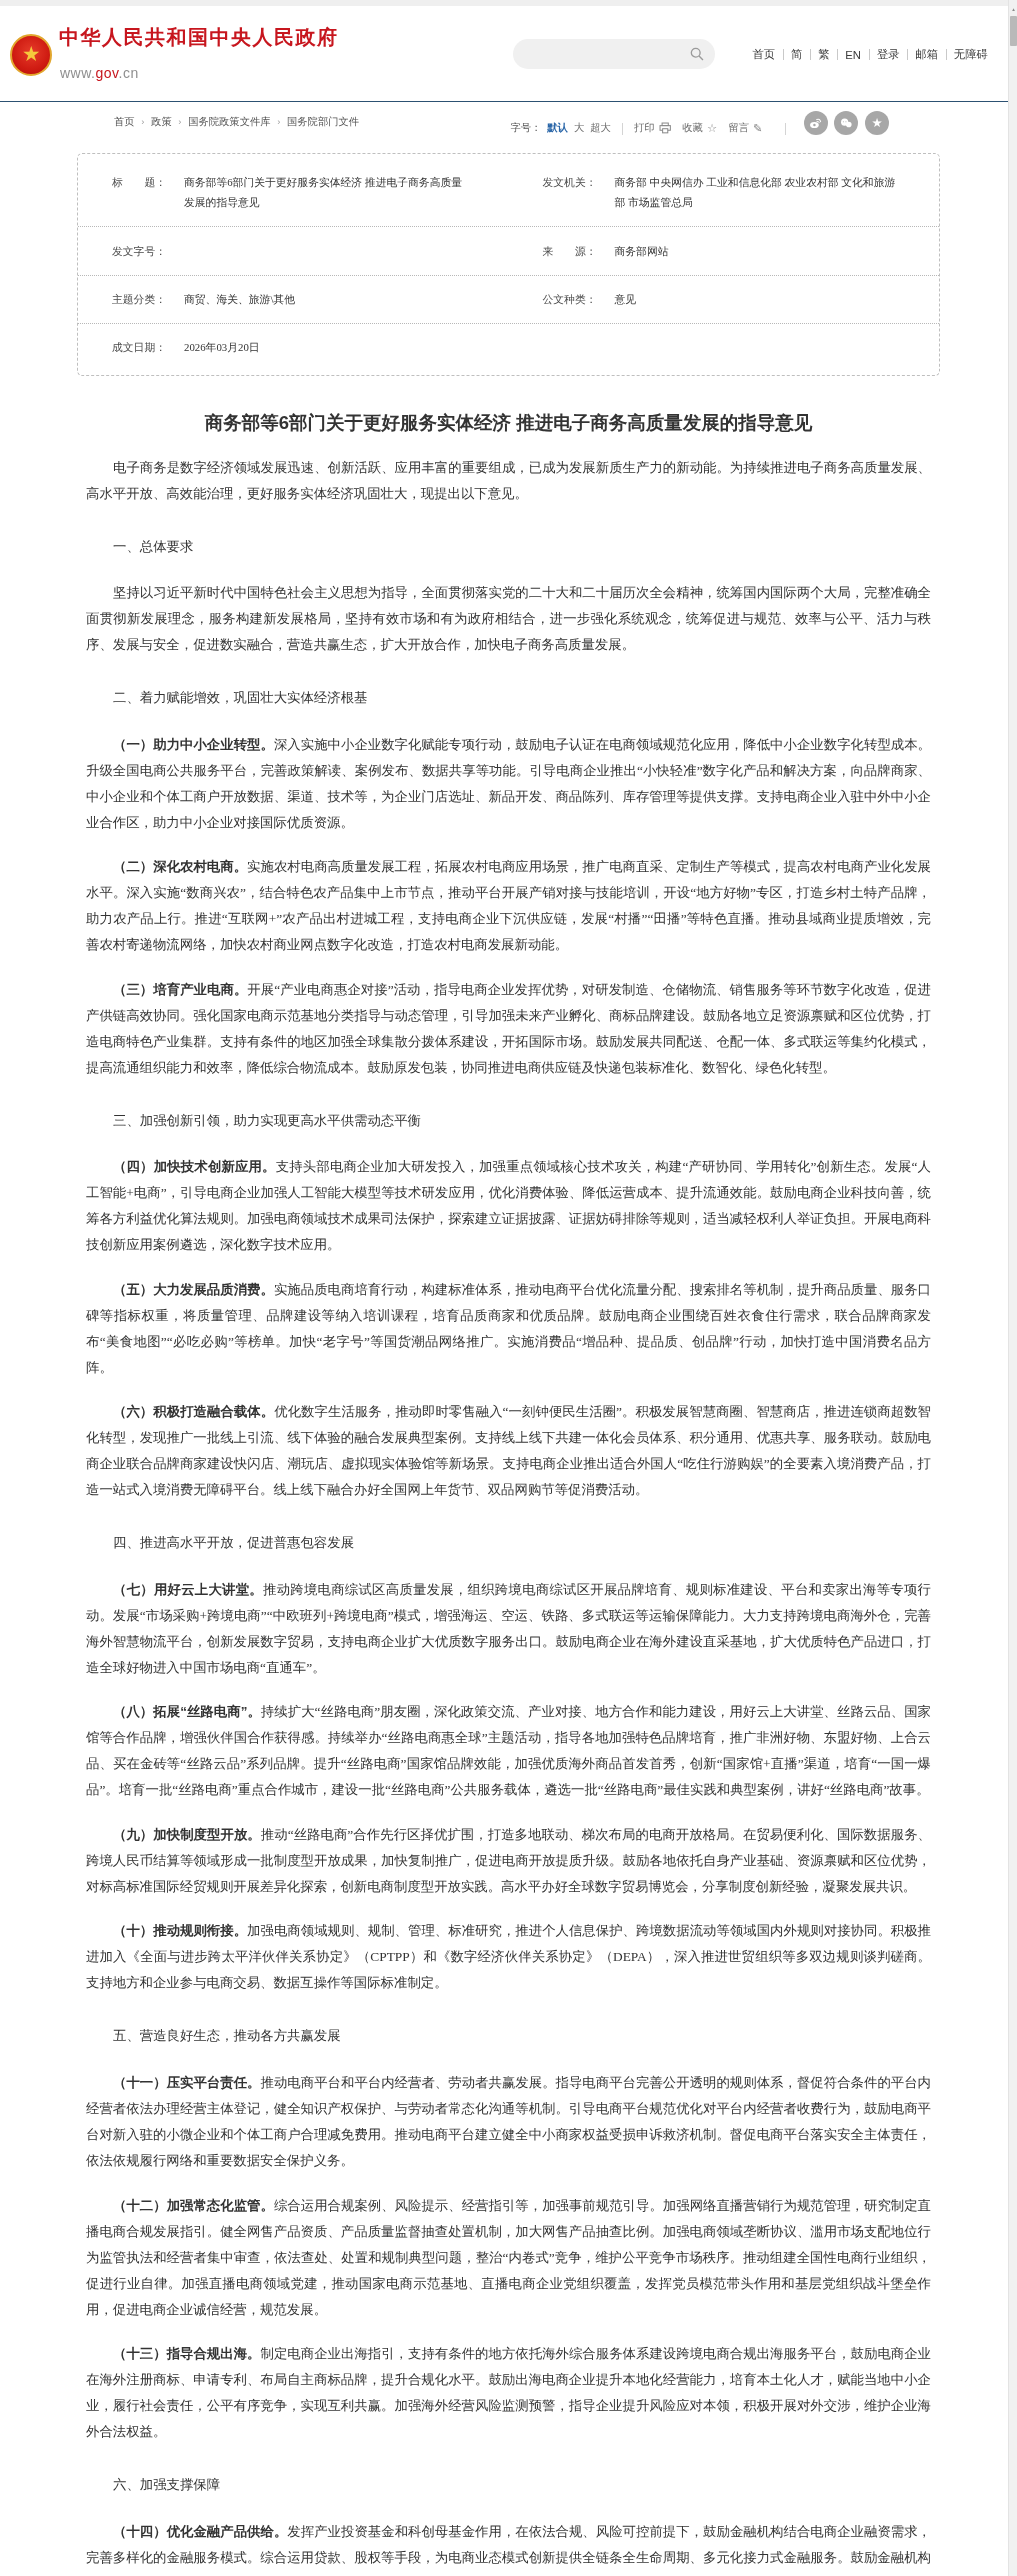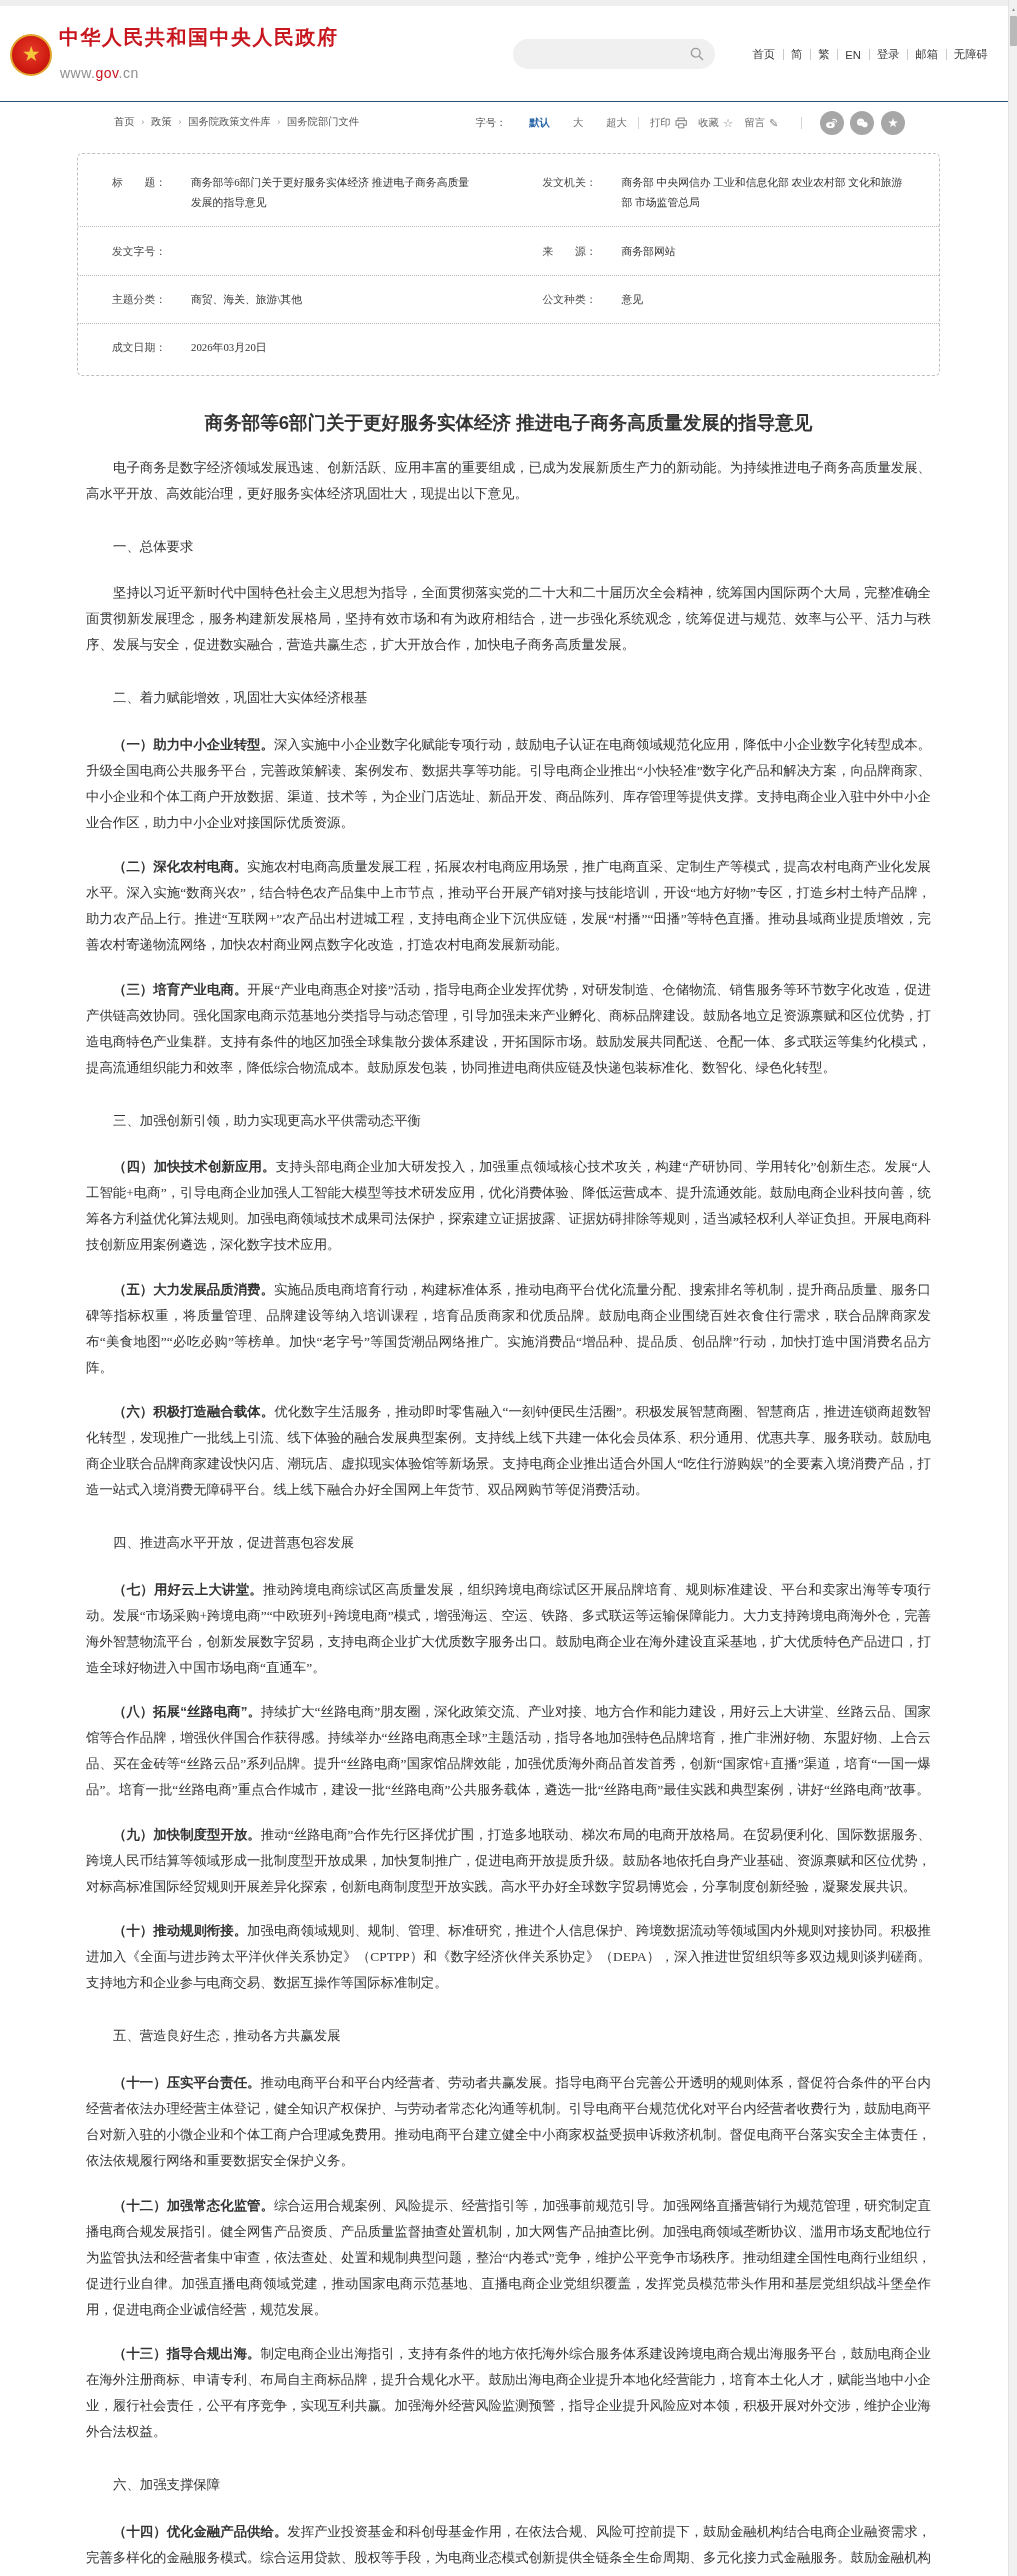--- a/index.html
+++ b/index.html
@@ -32,38 +32,38 @@
   .search-ico { width:15.5px; height:15.5px; margin-right:10.3px; flex:0 0 auto; }
   .header-nav { position:absolute; right:21.6px; top:47px; display:flex; align-items:center; font-size:11.3px; color:#3b3b3b; }
   .nav-link { color:#3b3b3b; text-decoration:none; padding:0 7.7px; cursor:pointer; white-space:nowrap; }
   .nav-sep { width:0.5px; height:11.3px; background:#c9c9c9; }
 
   
   .crumb-row { position:relative; height:39px; }
   .breadcrumb { position:absolute; left:114px; top:13.4px; display:flex; align-items:center; font-size:10.3px; color:#555; }
   .crumb-link { color:#555; cursor:pointer; }
   .crumb-sep { color:#9a9a9a; margin:0 6.7px; font-size:9.3px; }
-  .toolbar { position:absolute; right:112px; top:9.3px; display:flex; align-items:center; font-size:10.3px; color:#555; }
+  .toolbar { position:absolute; right:128px; top:9.3px; display:flex; align-items:flex-end; font-size:10.3px; color:#555; }
   .fs-label { color:#555; }
-  .fs-opt { margin-left:23px; cursor:pointer; color:#6b6b6b; }
+  .fs-opt { margin-left:6px; cursor:pointer; color:#6b6b6b; }
   .fs-opt.active { color:#2a66a8; font-weight:bold; }
   .tb-div { width:0.5px; height:12.4px; background:#d4d4d4; margin:0 11.3px; }
   .tb-btn { display:flex; align-items:center; margin-right:11.3px; cursor:pointer; color:#6b6b6b; }
   .tb-btn svg, .tb-btn .glyph { margin-left:4.1px; }
   .glyph { font-size:11.3px; color:#8a8a8a; }
   .share-circle { width:24px; height:24px; border-radius:50%; background:#a7a7a7; margin-left:6.7px;
                   display:flex; align-items:center; justify-content:center; cursor:pointer; }
   .share-circle .star-glyph { color:#fff; font-size:12.4px; line-height:1; }
 
   
   .meta-box { width:863px; margin:12.4px auto 0; border:0.5px dashed #bfbfbf; border-radius:5.2px; padding:4.1px 0;
               font-family:"Liberation Serif", serif; font-size:10.8px; }
   .meta-row { display:flex; padding:13.4px 0; }
   .meta-row.sep { border-top:0.5px dotted #b8b8b8;align-items:flex-end; }
-  .meta-half { width:50%; display:flex; align-items:flex-start; padding-left:34px;gap:7px; }
+  .meta-half { width:50%; display:flex; align-items:flex-start; padding-left:34px; }
   .meta-label { width:72px; flex:0 0 auto; color:#4a4a4a; line-height:1.9; }
   .meta-value { color:#333; line-height:1.9; padding-right:36px; }
 
   
   .doc-title { text-align:center; font-size:18.5px; font-weight:bold; color:#333; margin:34px 77px 5.2px;
                line-height:1.4; }
   .article { padding:0 86px; font-family:"Liberation Serif", serif; font-size:13.4px; color:#333;
              text-align:justify; }
   .para { line-height:26px; margin:18.5px 0; text-indent:27px; }
   .lead { font-family:"Liberation Sans", sans-serif; font-weight:bold; }

